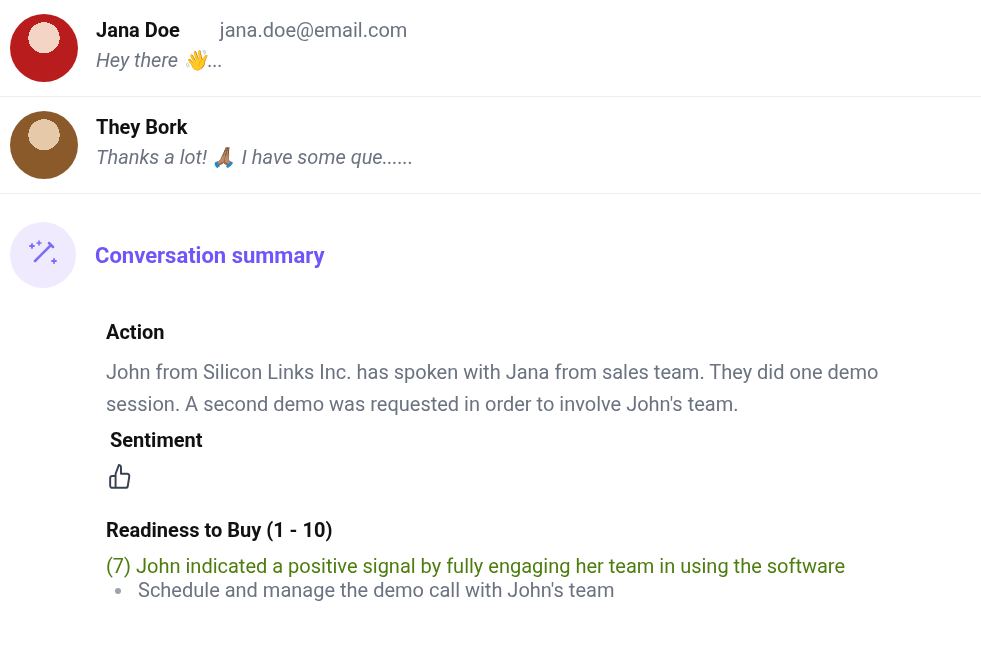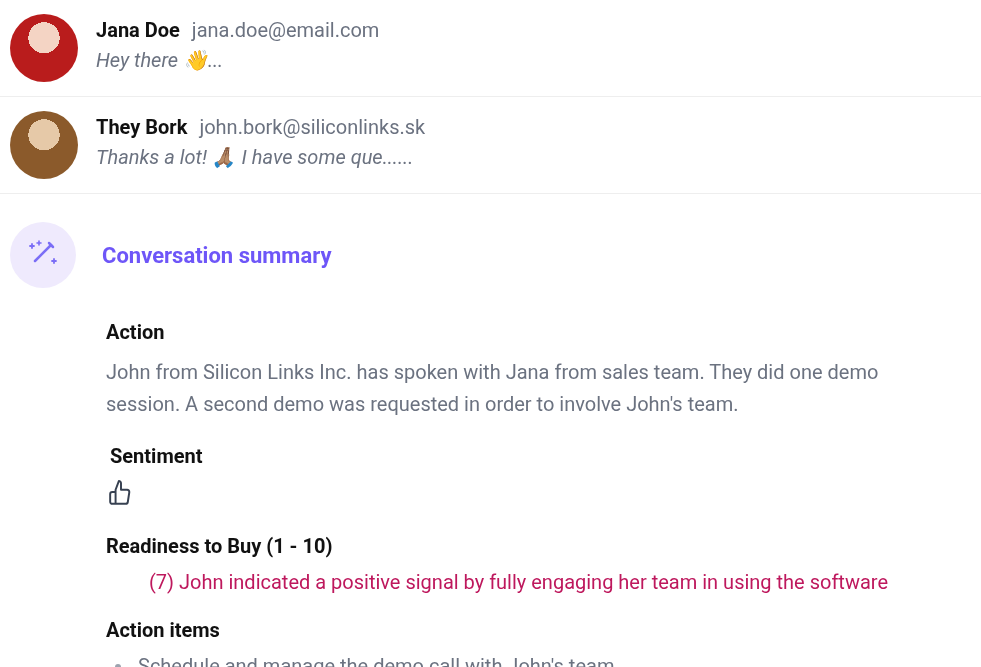--- a/index.html
+++ b/index.html
@@ -49,33 +49,34 @@
     }
     .conv-name {
       font-weight: 700;
       font-size: 20px;
       color: #111111;
     }
     .conv-email {
       font-size: 20px;
       color: #6b7280;
       font-weight: 400;
+      margin-left: 28px;
     }
     .conv-preview {
       font-size: 20px;
       color: #6b7280;
       font-style: italic;
     }
     .summary-section {
       padding: 28px 10px 20px 10px;
     }
     .summary-header {
       display: flex;
       align-items: center;
-      gap: 26px;
+      gap: 19px;
       margin-bottom: 32px;
     }
     .sparkle-badge {
       width: 66px;
       height: 66px;
       border-radius: 50%;
       background: #efeafd;
       display: flex;
       align-items: center;
       justify-content: center;
@@ -93,36 +94,34 @@
     .section-heading {
       font-size: 20px;
       font-weight: 700;
       color: #111111;
       margin-bottom: 12px;
     }
     .section-text {
       font-size: 20px;
       color: #6b7280;
       line-height: 1.6;
-      margin-bottom: 24px;
+      margin-bottom: 8px;
     }
     .sentiment-block {
       margin-bottom: 24px;
     }
     .sentiment-block .section-heading {
       margin-bottom: 12px;
     }
     .thumb-wrap {
       padding-left: 2px;
     }
     .readiness-text {
       font-size: 20px;
-      color: #be185d;
-      margin-bottom: 24px;
-      text-align: center;
+      color: #4d7c0f;
     }
     .action-list {
       list-style: disc;
       padding-left: 28px;
       color: #9ca3af;
     }
     .action-list li {
       font-size: 20px;
       color: #6b7280;
       padding-left: 4px;
@@ -143,21 +142,20 @@
     </div>
     <div class="conv-preview">Hey there 👋...</div>
   </div>
 </div>
 
 <div class="conversation-item">
   <div class="avatar avatar-john"></div>
   <div class="conv-content">
     <div class="conv-header">
       <span class="conv-name">They Bork</span>
-      <span class="conv-email">john.bork@siliconlinks.sk</span>
     </div>
     <div class="conv-preview">Thanks a lot! 🙏🏽 I have some que......</div>
   </div>
 </div>
 
 <div class="summary-section">
   <div class="summary-header">
     <div class="sparkle-badge">
       <svg width="36" height="36" viewBox="0 0 36 36" fill="none">
         <path d="M10 24 L26 8" stroke="#7b6ef6" stroke-width="2.5" stroke-linecap="round"></path>
@@ -179,18 +177,17 @@
       <div class="thumb-wrap">
         <svg width="26" height="26" viewBox="0 0 24 24" fill="none">
           <path d="M7 22H4a2 2 0 0 1-2-2v-7a2 2 0 0 1 2-2h3m5-4V3a2 2 0 0 0-2-2l-3 8v13h9.28a2 2 0 0 0 2-1.7l1.38-9a2 2 0 0 0-2-2.3H12z" stroke="#374151" stroke-width="1.8" stroke-linecap="round" stroke-linejoin="round"></path>
         </svg>
       </div>
     </div>
 
     <div class="section-heading">Readiness to Buy (1 - 10)</div>
     <div class="readiness-text">(7) John indicated a positive signal by fully engaging her team in using the software</div>
 
-    <div class="section-heading">Action items</div>
     <ul class="action-list">
       <li>Schedule and manage the demo call with John's team</li>
     </ul>
   </div>
 </div>
 
 </body></html>

